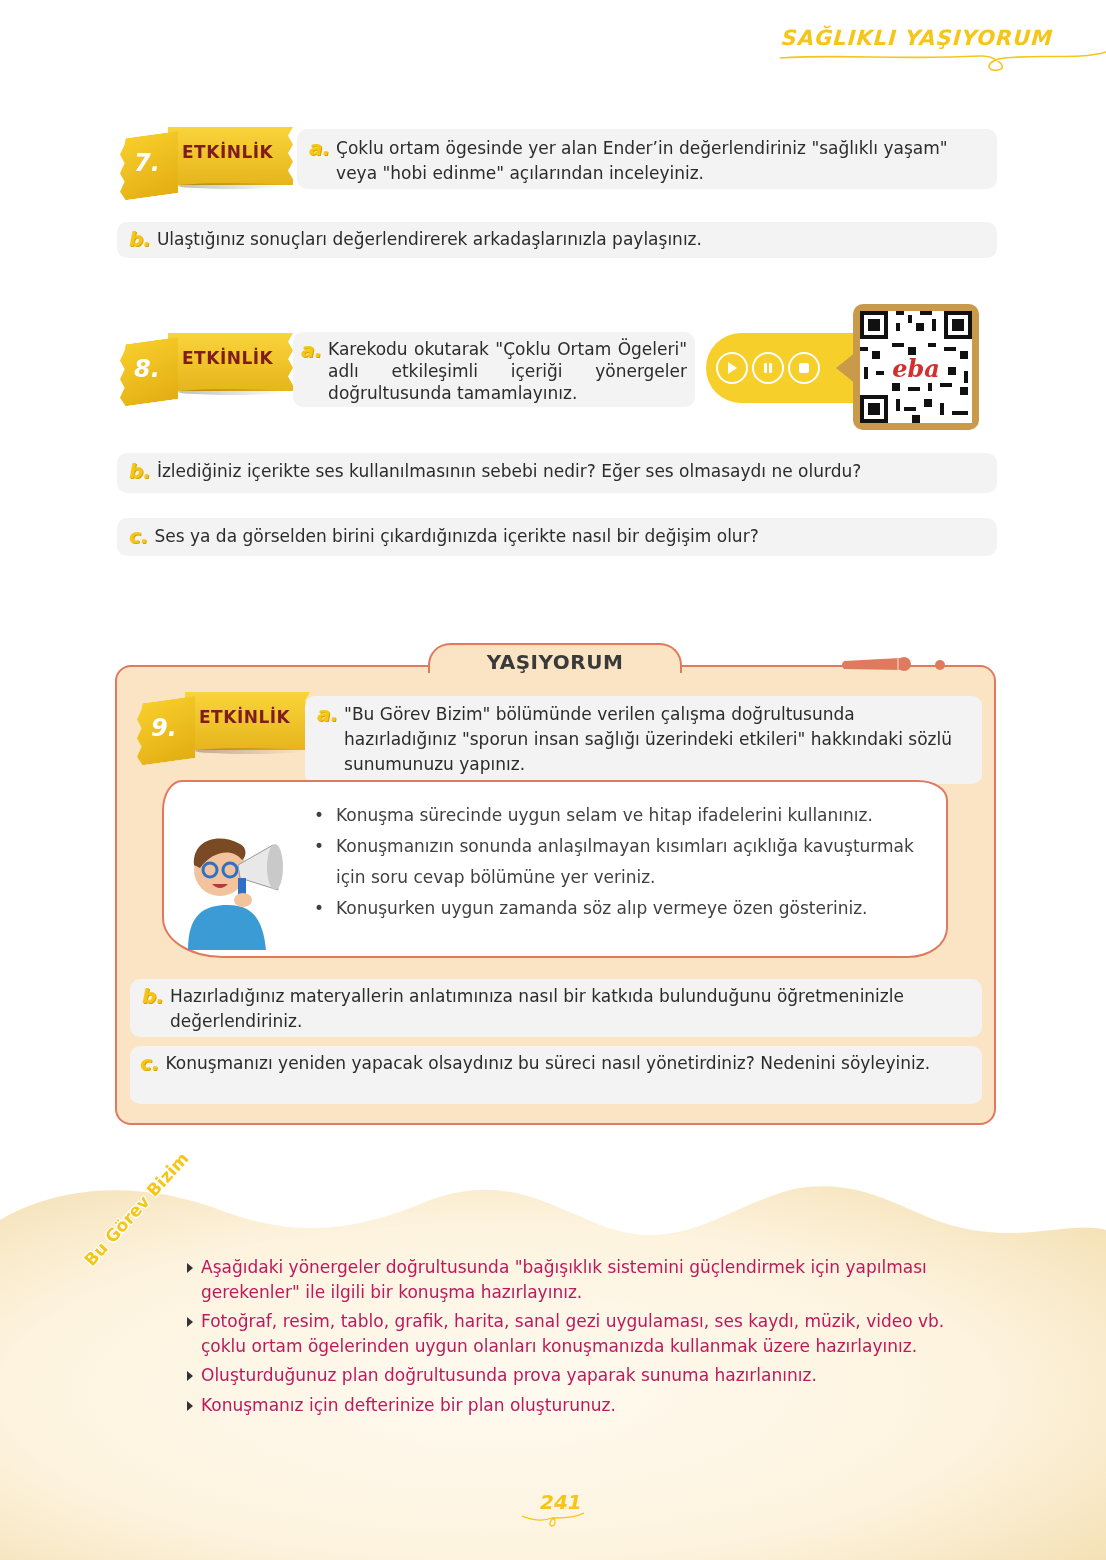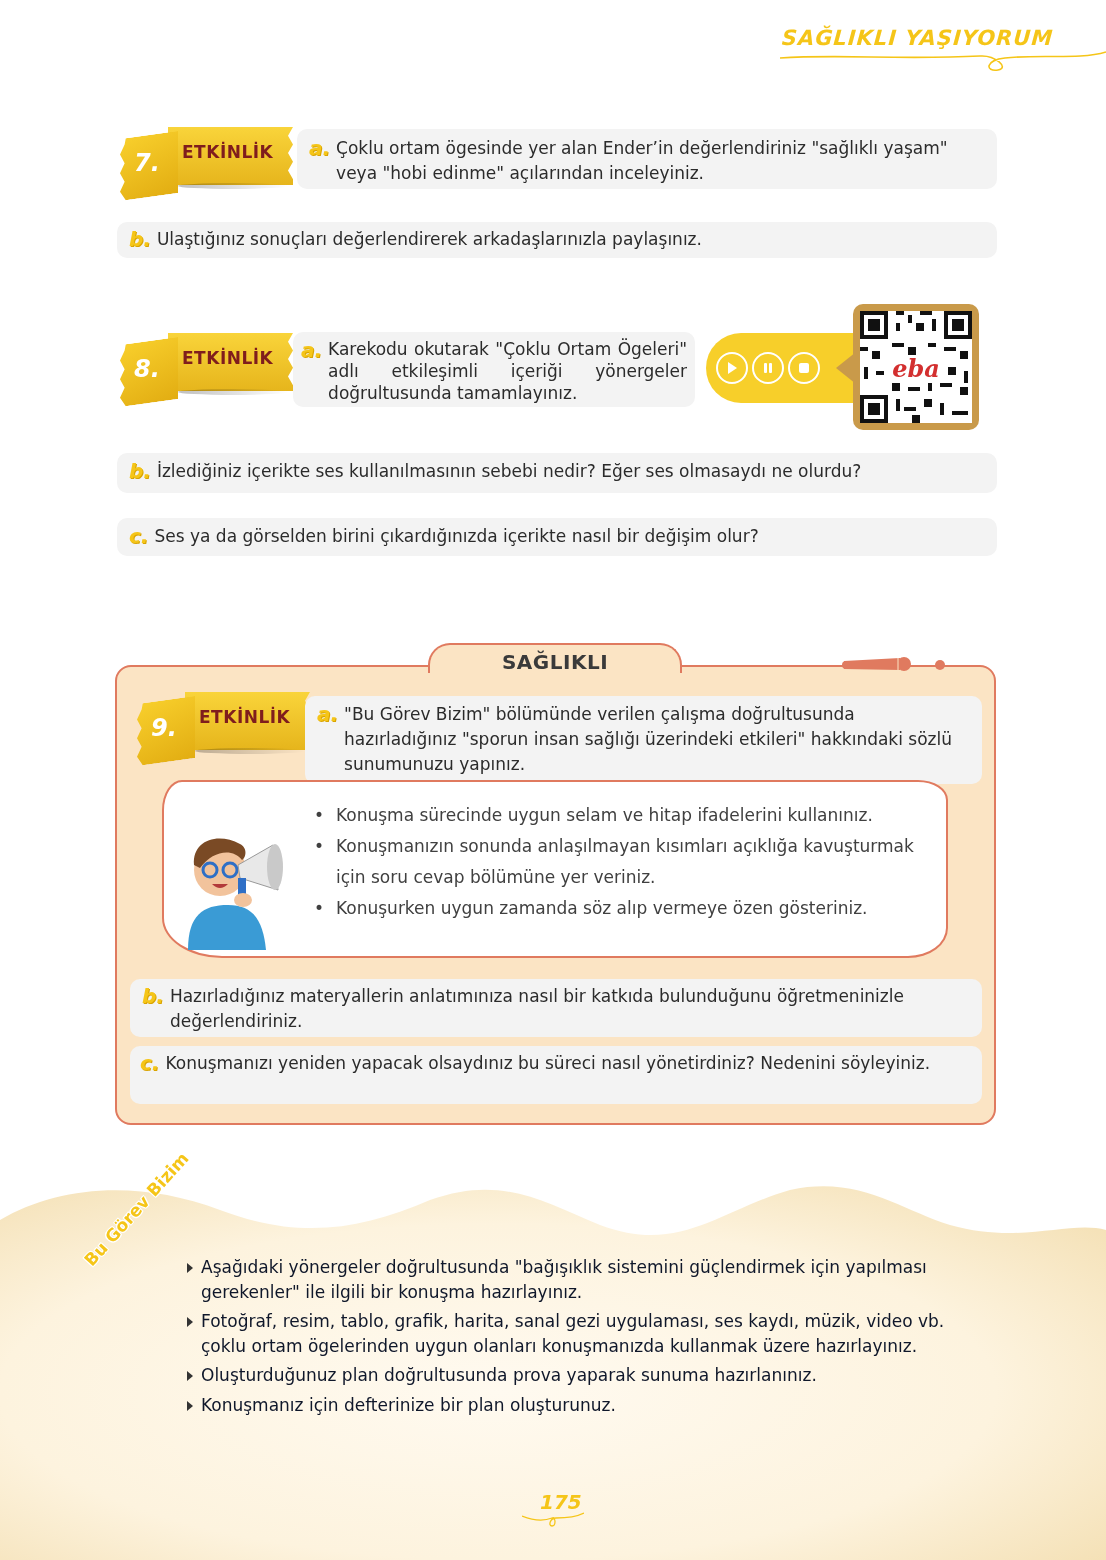--- a/index.html
+++ b/index.html
@@ -101,21 +101,21 @@
 
     
     .wave { position: absolute; left: 0; top: 1180px; width: 1106px; height: 380px; }
     .gorev-label {
       position: absolute; left: 95px; top: 1250px; font-size: 17px; font-weight: bold;
       color: #f5c518; transform: rotate(-48deg); transform-origin: left bottom;
       text-shadow: 1px 1px 0 #fff, -1px -1px 0 #fff, 1px -1px 0 #fff, -1px 1px 0 #fff;
     }
     .gorev-list { position: absolute; left: 185px; top: 1255px; width: 790px; }
     .gorev-list li {
-      list-style: none; font-size: 17px; line-height: 24.5px; color: #0f172a;
+      list-style: none; font-size: 17px; line-height: 24.5px; color: #be185d;
       padding-left: 16px; position: relative; margin-bottom: 5px;
     }
     .gorev-list li::before {
       content: ""; position: absolute; left: 2px; top: 8px; width: 0; height: 0;
       border-top: 5px solid transparent; border-bottom: 5px solid transparent;
       border-left: 6px solid #333;
     }
     .page-num {
       position: absolute; left: 540px; top: 1490px; font-size: 20px; font-weight: bold;
       font-style: italic; color: #f5c518;
@@ -238,21 +238,21 @@
 <div class="panel" style="left:117px; top:518px; width:880px; height:38px; padding:6px 12px;">
   <div class="row">
     <span class="letter">c.</span>
     <span class="task-text">Ses ya da görselden birini çıkardığınızda içerikte nasıl bir değişim olur?</span>
   </div>
 </div>
 
 <div class="konus"></div>
 <div class="konus-tab"></div>
 <div class="konus-tab-cover"></div>
-<div class="konus-title">SAĞLIKLI</div>
+<div class="konus-title">YAŞIYORUM</div>
 <svg style="position:absolute; left:842px; top:655px;" width="110" height="20" viewBox="0 0 110 20">
   <path d="M2 6 L58 3 L58 15 L2 14 Z" fill="#e07a5f"></path>
   <circle cx="4" cy="10" r="4" fill="#e07a5f"></circle>
   <circle cx="62" cy="9" r="7" fill="#e07a5f"></circle>
   <line x1="56" y1="3" x2="56" y2="15" stroke="#fbe4c4" stroke-width="1"></line>
   <circle cx="98" cy="10" r="5" fill="#e07a5f"></circle>
 </svg>
 
 <div class="badge" style="left:135px; top:692px;">
   <div class="back"></div>
@@ -311,16 +311,16 @@
   <path d="M0 40 C60 5 140 0 220 30 C300 60 360 50 430 20 C500 -5 540 20 600 45 C680 75 720 30 790 10 C860 -5 900 30 950 45 C1020 65 1070 40 1106 50 L1106 380 L0 380 Z" fill="url(#cg)"></path>
 </svg>
 <div class="gorev-label">Bu Görev Bizim</div>
 <ul class="gorev-list">
   <li>Aşağıdaki yönergeler doğrultusunda "bağışıklık sistemini güçlendirmek için yapılması gerekenler" ile ilgili bir konuşma hazırlayınız.</li>
   <li>Fotoğraf, resim, tablo, grafik, harita, sanal gezi uygulaması, ses kaydı, müzik, video vb. çoklu ortam ögelerinden uygun olanları konuşmanızda kullanmak üzere hazırlayınız.</li>
   <li>Oluşturduğunuz plan doğrultusunda prova yaparak sunuma hazırlanınız.</li>
   <li>Konuşmanız için defterinize bir plan oluşturunuz.</li>
 </ul>
 
-<div class="page-num">175</div>
+<div class="page-num">241</div>
 <svg style="position:absolute; left:522px; top:1512px;" width="62" height="20" viewBox="0 0 62 20">
   <path d="M0 4 C15 10 25 8 30 6 C34 5 34 14 30 14 C26 14 28 6 34 6 C42 6 52 6 62 1" stroke="#f5c518" stroke-width="1.3" fill="none"></path>
 </svg>
 
 </body></html>

